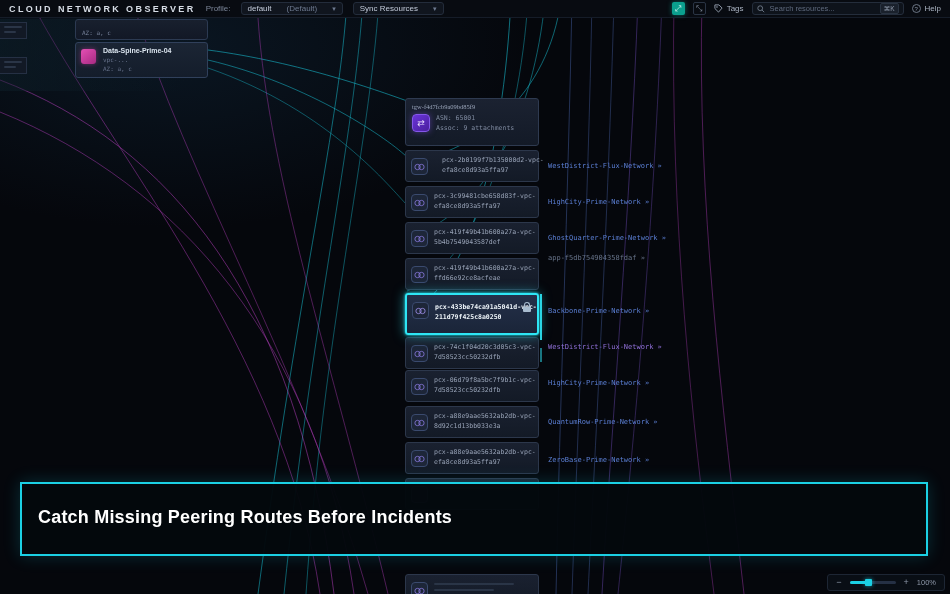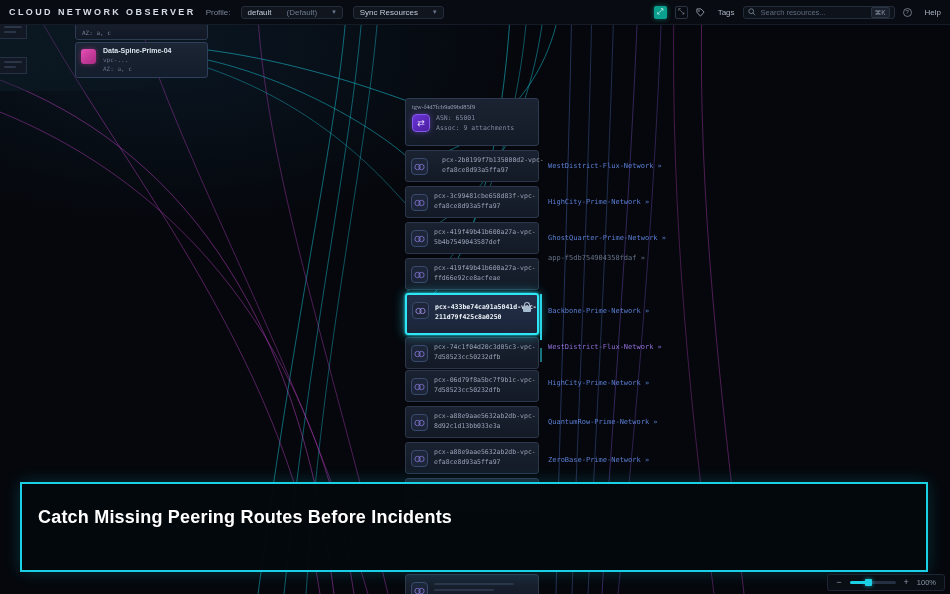--- a/index.html
+++ b/index.html
@@ -5,35 +5,35 @@
   * { margin:0; padding:0; box-sizing:border-box; }
   html,body { width:950px; height:594px; overflow:hidden; background:#05070c;
               font-family:"Liberation Sans", sans-serif; }
   #stage { position:relative; width:950px; height:594px; overflow:hidden;
            background: radial-gradient(ellipse 600px 300px at 18% 8%, #0a1622 0%, #05070c 60%); }
 
   
   #wires { position:absolute; left:0; top:0; z-index:1; }
 
   
-  .topbar { position:absolute; top:0; left:0; right:0; height:25px; background:#080b11;
+  .topbar { position:absolute; top:0; left:0; right:0; height:18px; background:#080b11;
             border-bottom:1px solid #151c28; z-index:40; display:flex; align-items:center;
             padding:0 9px; gap:10px; }
   .logo { font-size:9px; font-weight:bold; letter-spacing:2.4px; color:#d7dde6; white-space:nowrap; }
   .tb-label { font-size:8px; color:#7c8699; }
   .tb-pill { display:flex; align-items:center; gap:15px; font-size:8px; color:#c3cbda;
              background:#10151e; border:1px solid #232c3b; border-radius:3px; padding:1px 6px; height:13px; cursor:pointer; }
   .tb-pill .dim { color:#6e7a90; }
   .caret { font-size:7px; color:#6e7a90; }
   .tb-right { margin-left:auto; display:flex; align-items:center; gap:8px; }
   .icon-btn { width:13px; height:13px; border-radius:2px; display:flex; align-items:center;
               justify-content:center; font-size:8px; cursor:pointer; }
   .icon-btn.teal { background:#0ba08e; color:#eafffb; box-shadow:0 0 5px rgba(14,190,170,.5); }
   .icon-btn.ghost { border:1px solid #2a3444; color:#8a94a6; background:transparent; }
-  .tb-btn { display:flex; align-items:center; gap:13px; font-size:8px; color:#aab3c2; cursor:pointer; }
+  .tb-btn { display:flex; align-items:center; gap:4px; font-size:8px; color:#aab3c2; cursor:pointer; }
   .searchbox { display:flex; align-items:center; gap:5px; width:152px; height:13px;
                background:#0e131b; border:1px solid #242d3b; border-radius:3px; padding:0 4px; }
   .searchbox input { flex:1; min-width:0; background:transparent; border:none; outline:none;
                      font-size:7.5px; color:#aeb7c6; font-family:"Liberation Sans",sans-serif; }
   .searchbox input::placeholder { color:#5f6a7e; }
   .kbd { font-size:6.5px; color:#8d97a8; background:#1a212c; border:1px solid #2a3442;
          border-radius:2px; padding:0 3px; line-height:9px; }
   .help-q { width:9px; height:9px; border:1px solid #6c7685; border-radius:50%; font-size:6px;
             color:#8a94a6; display:flex; align-items:center; justify-content:center; }
 
@@ -86,21 +86,21 @@
                    border-radius:3px 3px 0 0; margin:0 auto; }
   .lock .body { width:8px; height:5px; background:#a8bccf; border-radius:1px; }
   .sel-tick { position:absolute; left:540px; width:2px; background:#2ee6f5; z-index:13; }
 
   
   .netlabel { position:absolute; left:548px; font-family:"DejaVu Sans Mono",monospace; font-size:7px;
               z-index:10; white-space:nowrap; cursor:pointer; }
   .netlabel.blue { color:#5b7fd4; } .netlabel.gray { color:#68748a; } .netlabel.purple { color:#9070d8; }
 
   
-  .callout { position:absolute; left:20px; top:482px; width:908px; height:90px; z-index:45;
+  .callout { position:absolute; left:20px; top:482px; width:908px; height:74px; z-index:45;
              background:rgba(3,8,13,.96); border:2px solid #1bd0e4;
              box-shadow:0 0 16px rgba(27,208,228,.2); padding:23px 0 0 16px; }
   .callout h1 { font-size:18px; color:#ffffff; letter-spacing:.2px; font-weight:bold; }
   .callout p { margin-top:9px; font-family:"DejaVu Sans Mono",monospace; font-size:11px; color:#e7eef3; }
 
   
   .zoombar { position:absolute; right:5px; bottom:3px; height:17px; z-index:50; display:flex;
              align-items:center; gap:8px; background:#090e15; border:1px solid #1d2634;
              border-radius:3px; padding:0 8px; }
   .zbtn { font-size:9px; color:#8d97a8; line-height:1; cursor:pointer; }

